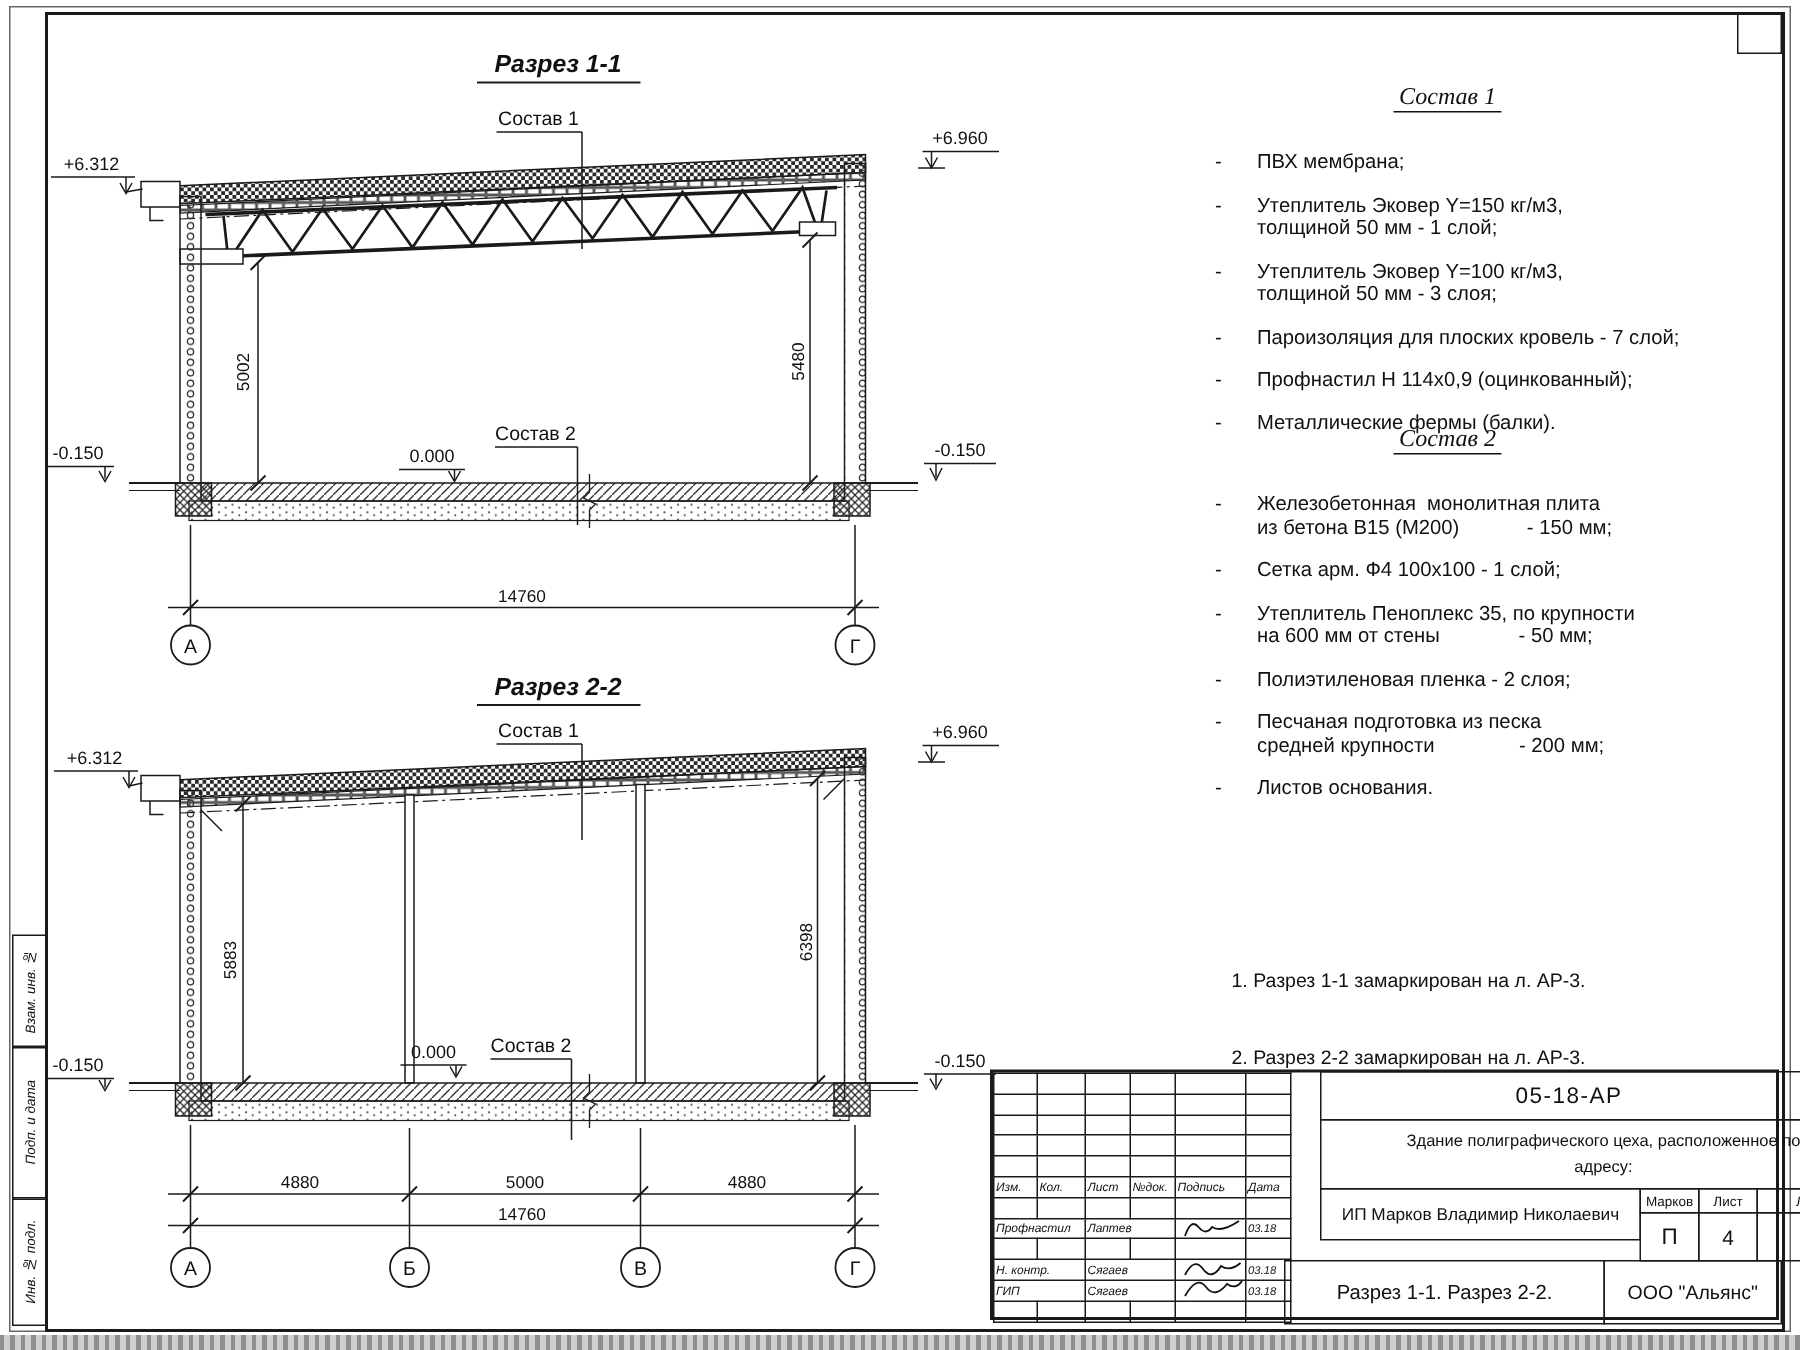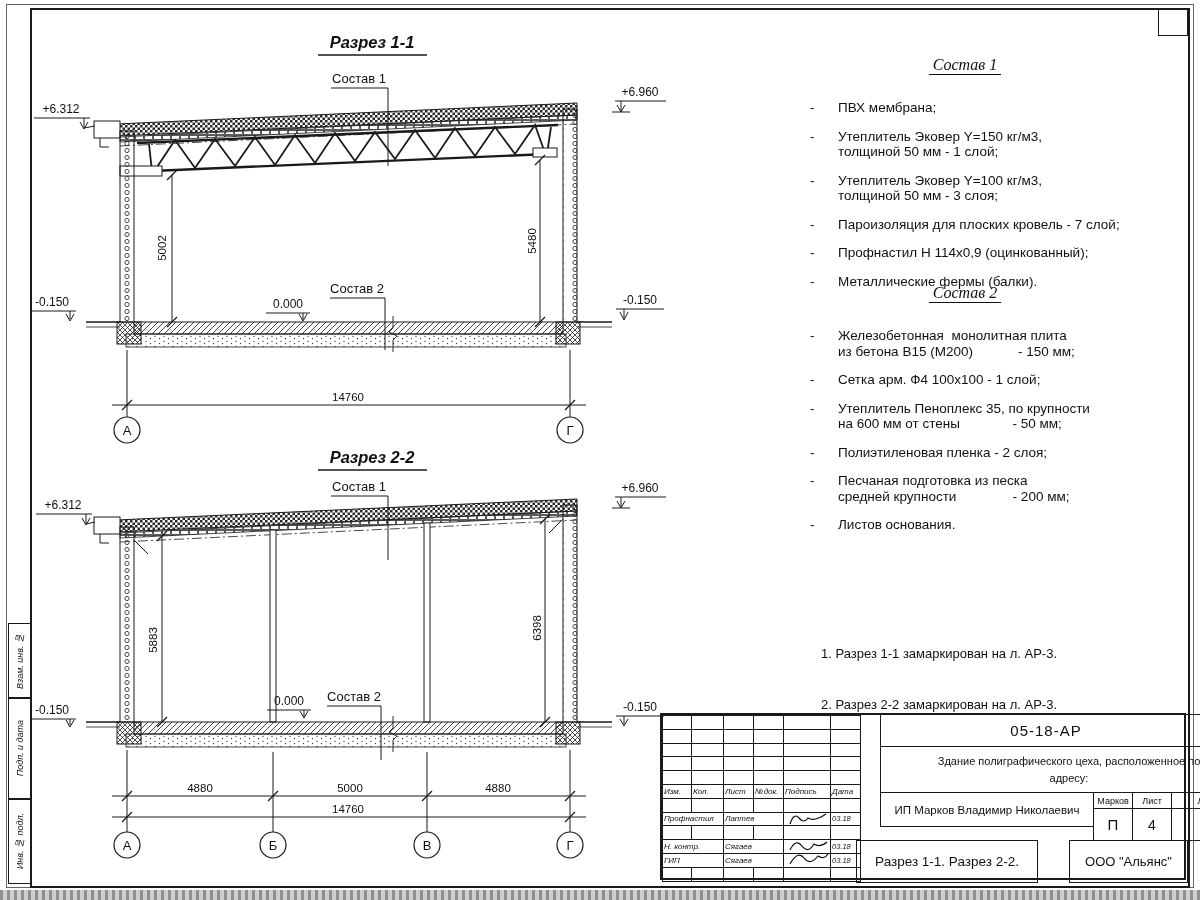--- a/index.html
+++ b/index.html
@@ -522,18 +522,18 @@
     <div class="tb-cell it" style="left:194px;top:31px;width:332px;height:47px;font-size:11px;line-height:1.5;padding-left:46px;">
       <span>Здание полиграфического цеха, расположенное по адресу:</span>
     </div>
     <div class="tb-cell it" style="left:194px;top:77px;width:214px;height:35px;font-size:11.5px;">ИП Марков Владимир Николаевич</div>
     <div class="tb-cell it" style="left:407px;top:77px;width:40px;height:17px;font-size:9px;">Марков</div>
     <div class="tb-cell it" style="left:446px;top:77px;width:40px;height:17px;font-size:9px;">Лист</div>
     <div class="tb-cell it" style="left:485px;top:77px;width:41px;height:17px;font-size:9px;padding-left:40px;">Листов</div>
     <div class="tb-cell it" style="left:407px;top:93px;width:40px;height:33px;font-size:15px;">П</div>
     <div class="tb-cell it" style="left:446px;top:93px;width:40px;height:33px;font-size:14px;">4</div>
     <div class="tb-cell it" style="left:485px;top:93px;width:41px;height:33px;font-size:14px;"></div>
-    <div class="tb-cell" style="left:194px;top:125px;width:182px;height:43px;font-size:13.5px;">Разрез 1-1. Разрез 2-2.</div>
+    <div class="tb-cell" style="left:194px;top:125px;width:214px;height:43px;font-size:13.5px;">Разрез 1-1. Разрез 2-2.</div>
     <div class="tb-cell" style="left:407px;top:125px;width:119px;height:43px;font-size:13px;">ООО "Альянс"</div>
   </div>
 
   <div class="abs bottom-strip"></div>
 </div>
 
 </body></html>

